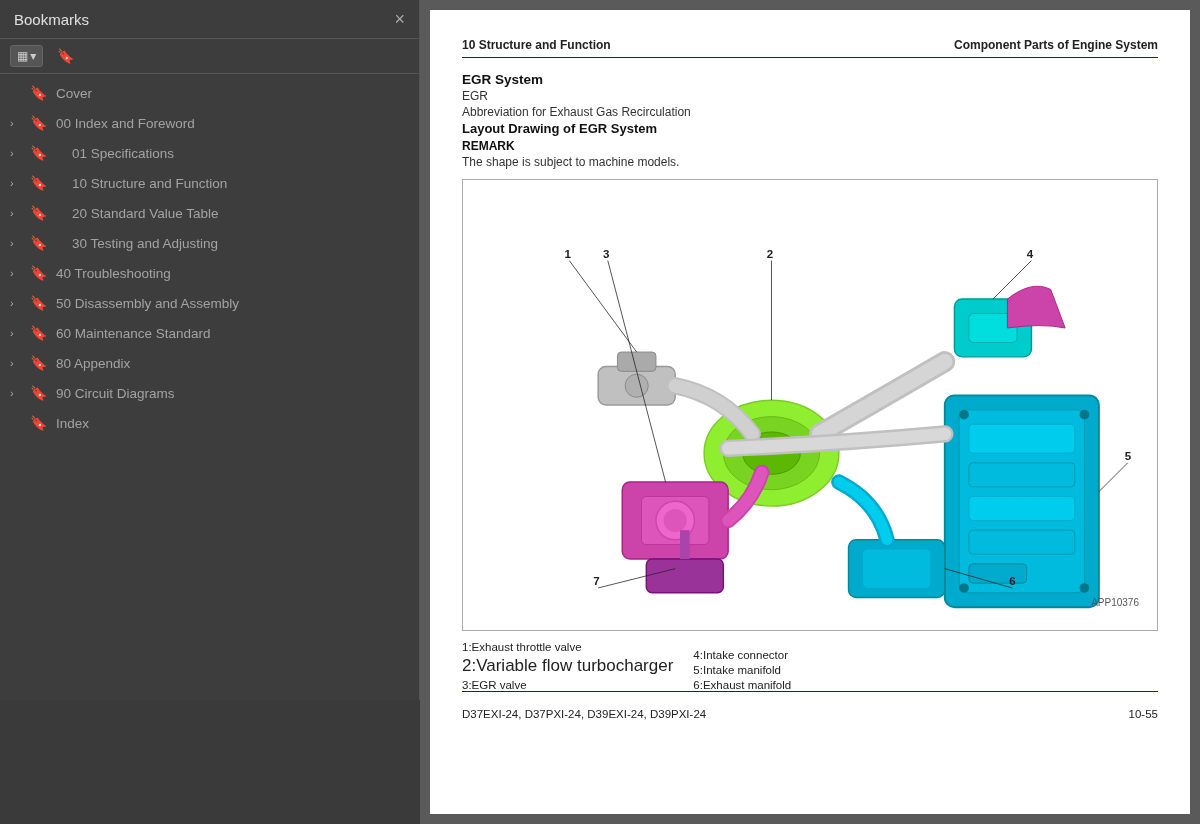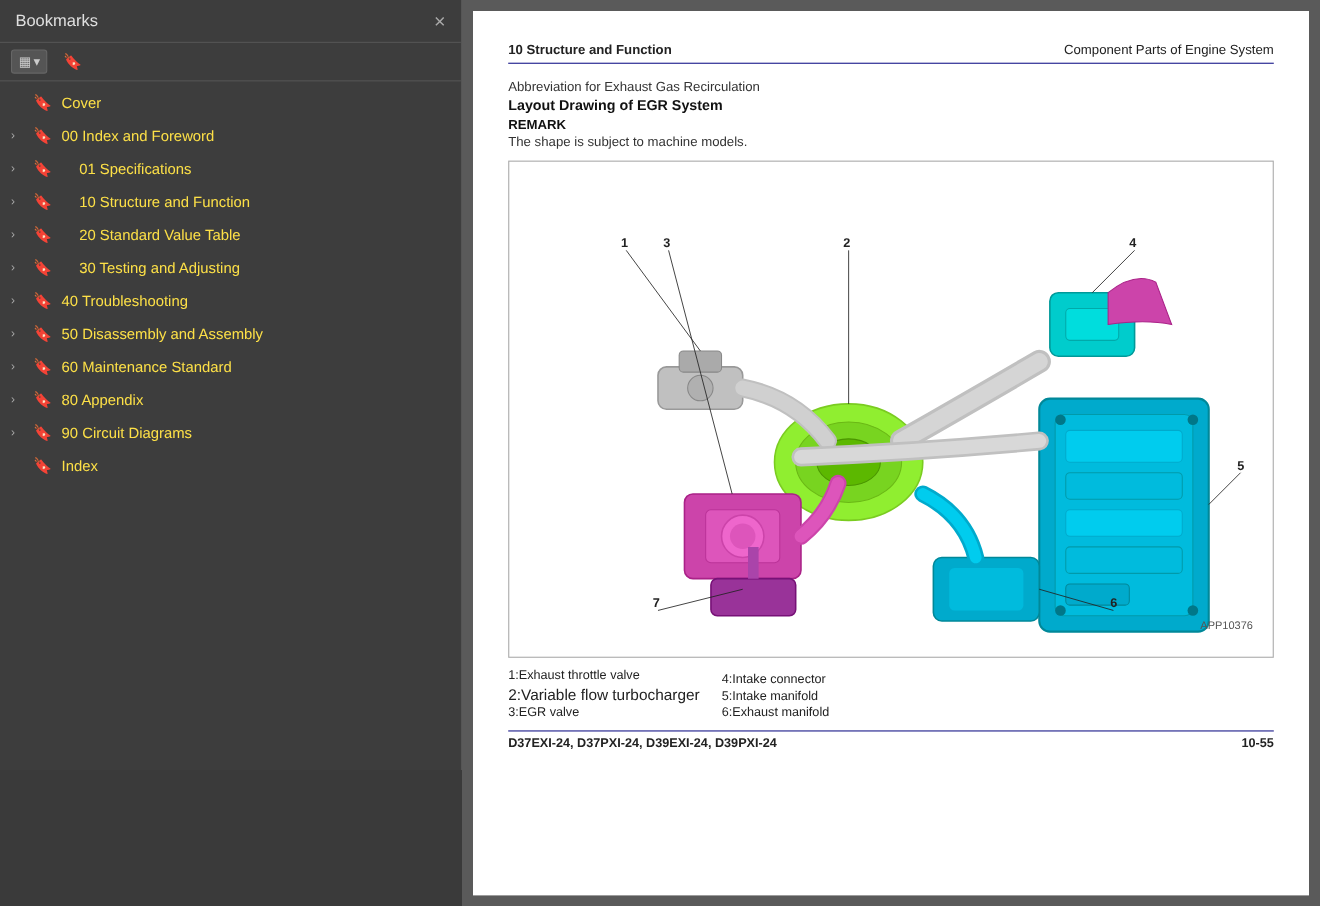--- a/index.html
+++ b/index.html
@@ -101,21 +101,21 @@
 
     .bookmark-icon {
       width: 18px;
       min-width: 18px;
       margin-right: 8px;
       color: #999;
       font-size: 14px;
     }
 
     .bookmark-label {
-      color: #fde047;
+      color: #a3a3a3;
       text-align: center;
     }
 
     
     #main-content {
       flex: 1;
       background: #5a5a5a;
       display: flex;
       align-items: stretch;
       justify-content: center;
@@ -141,21 +141,21 @@
     }
 
     .doc-header-left {
       font-size: 12px;
       font-weight: bold;
       color: #222;
     }
 
     .doc-header-right {
       font-size: 12px;
-      font-weight: normal;
+      font-weight: bold;
       color: #222;
       margin-left: 28px;
     }
 
     .doc-section-title {
       font-size: 13.5px;
       font-weight: bold;
       color: #111;
       margin-bottom: 2px;
     }
@@ -245,24 +245,23 @@
       display: flex;
       flex-direction: column;
       gap: 3px;
       justify-content: flex-end;
     }
 
     .doc-footer {
       display: flex;
       justify-content: space-between;
       border-top: 1.5px solid #1a1a8a;
-      padding-top: 5px;
-      margin-top: 10px;
+      padding-top: 16px;
       font-size: 11.5px;
-      font-weight: bold;
+      font-weight: normal;
       color: #222;
     }
   </style>
 </head>
 <body>
 
 <div id="sidebar">
   <div id="sidebar-header">
     <span id="sidebar-title">Bookmarks</span>
     <span id="close-btn">×</span>
@@ -342,20 +341,22 @@
 </div>
 
 <div id="main-content">
   <div id="document-page">
 
     <div class="doc-header-bar">
       <span class="doc-header-left">10 Structure and Function</span>
       <span class="doc-header-right">Component Parts of Engine System</span>
     </div>
 
+    <div class="doc-section-title">EGR System</div>
+    <div class="doc-text">EGR</div>
     <div class="doc-text">Abbreviation for Exhaust Gas Recirculation</div>
 
     <div class="doc-subheading">Layout Drawing of EGR System</div>
     <div class="doc-remark">REMARK</div>
     <div class="doc-note">The shape is subject to machine models.</div>
 
     <div class="engine-image-box">
       <div class="engine-image-inner">
 
         <svg class="engine-svg" viewBox="0 0 700 420" xmlns="http://www.w3.org/2000/svg">
@@ -437,21 +438,21 @@
           <text x="125" y="397" font-size="12" fill="#222" font-weight="bold">7</text>
         </svg>
         <div class="image-ref">APP10376</div>
       </div>
     </div>
 
     <div class="parts-legend">
       <div class="parts-col">
 
       <div style="font-size: 11.5px;">1:Exhaust throttle valve</div>
-          <div style="font-size: 14px;">2:Variable flow turbocharger</div>
+          <div style="font-size: 17px;">2:Variable flow turbocharger</div>
           <div style="font-size: 11.5px;">3:EGR valve</div>
         </div>
       <div class="parts-col">
 
       <div style="font-size: 11.5px;">4:Intake connector</div>
           <div style="font-size: 11.5px;">5:Intake manifold</div>
           <div style="font-size: 11.5px;">6:Exhaust manifold</div>
         </div>
     </div>
 

